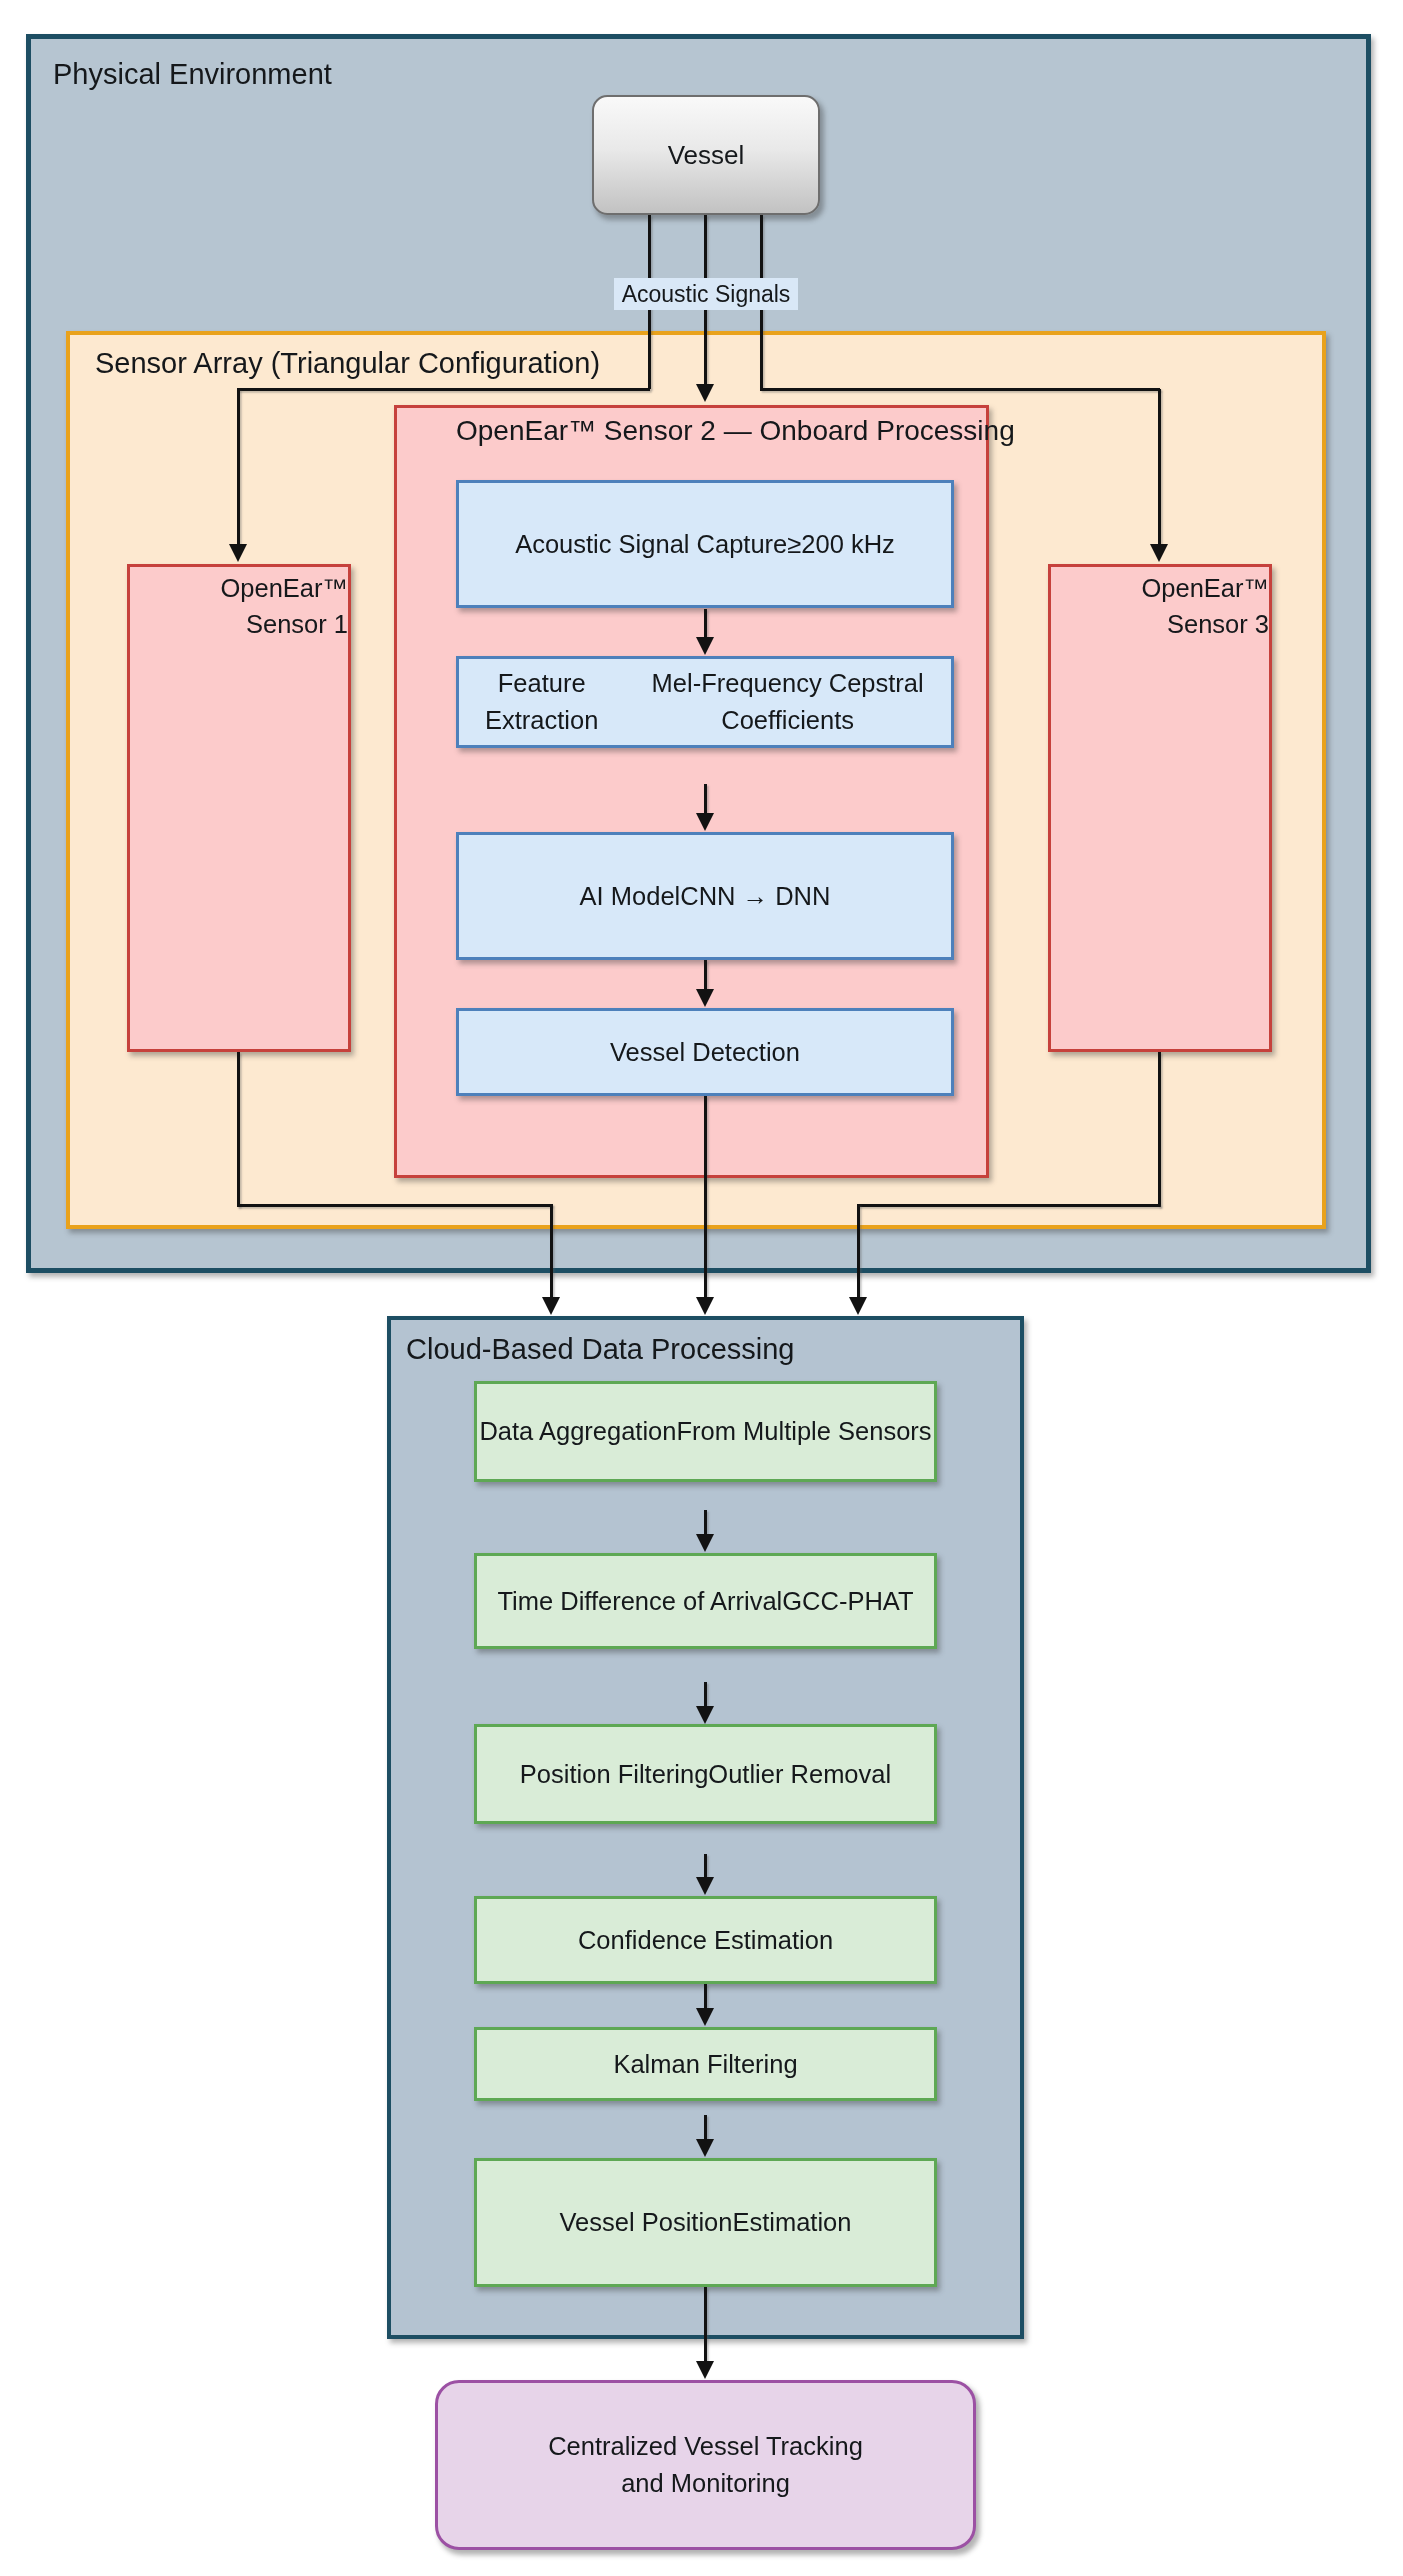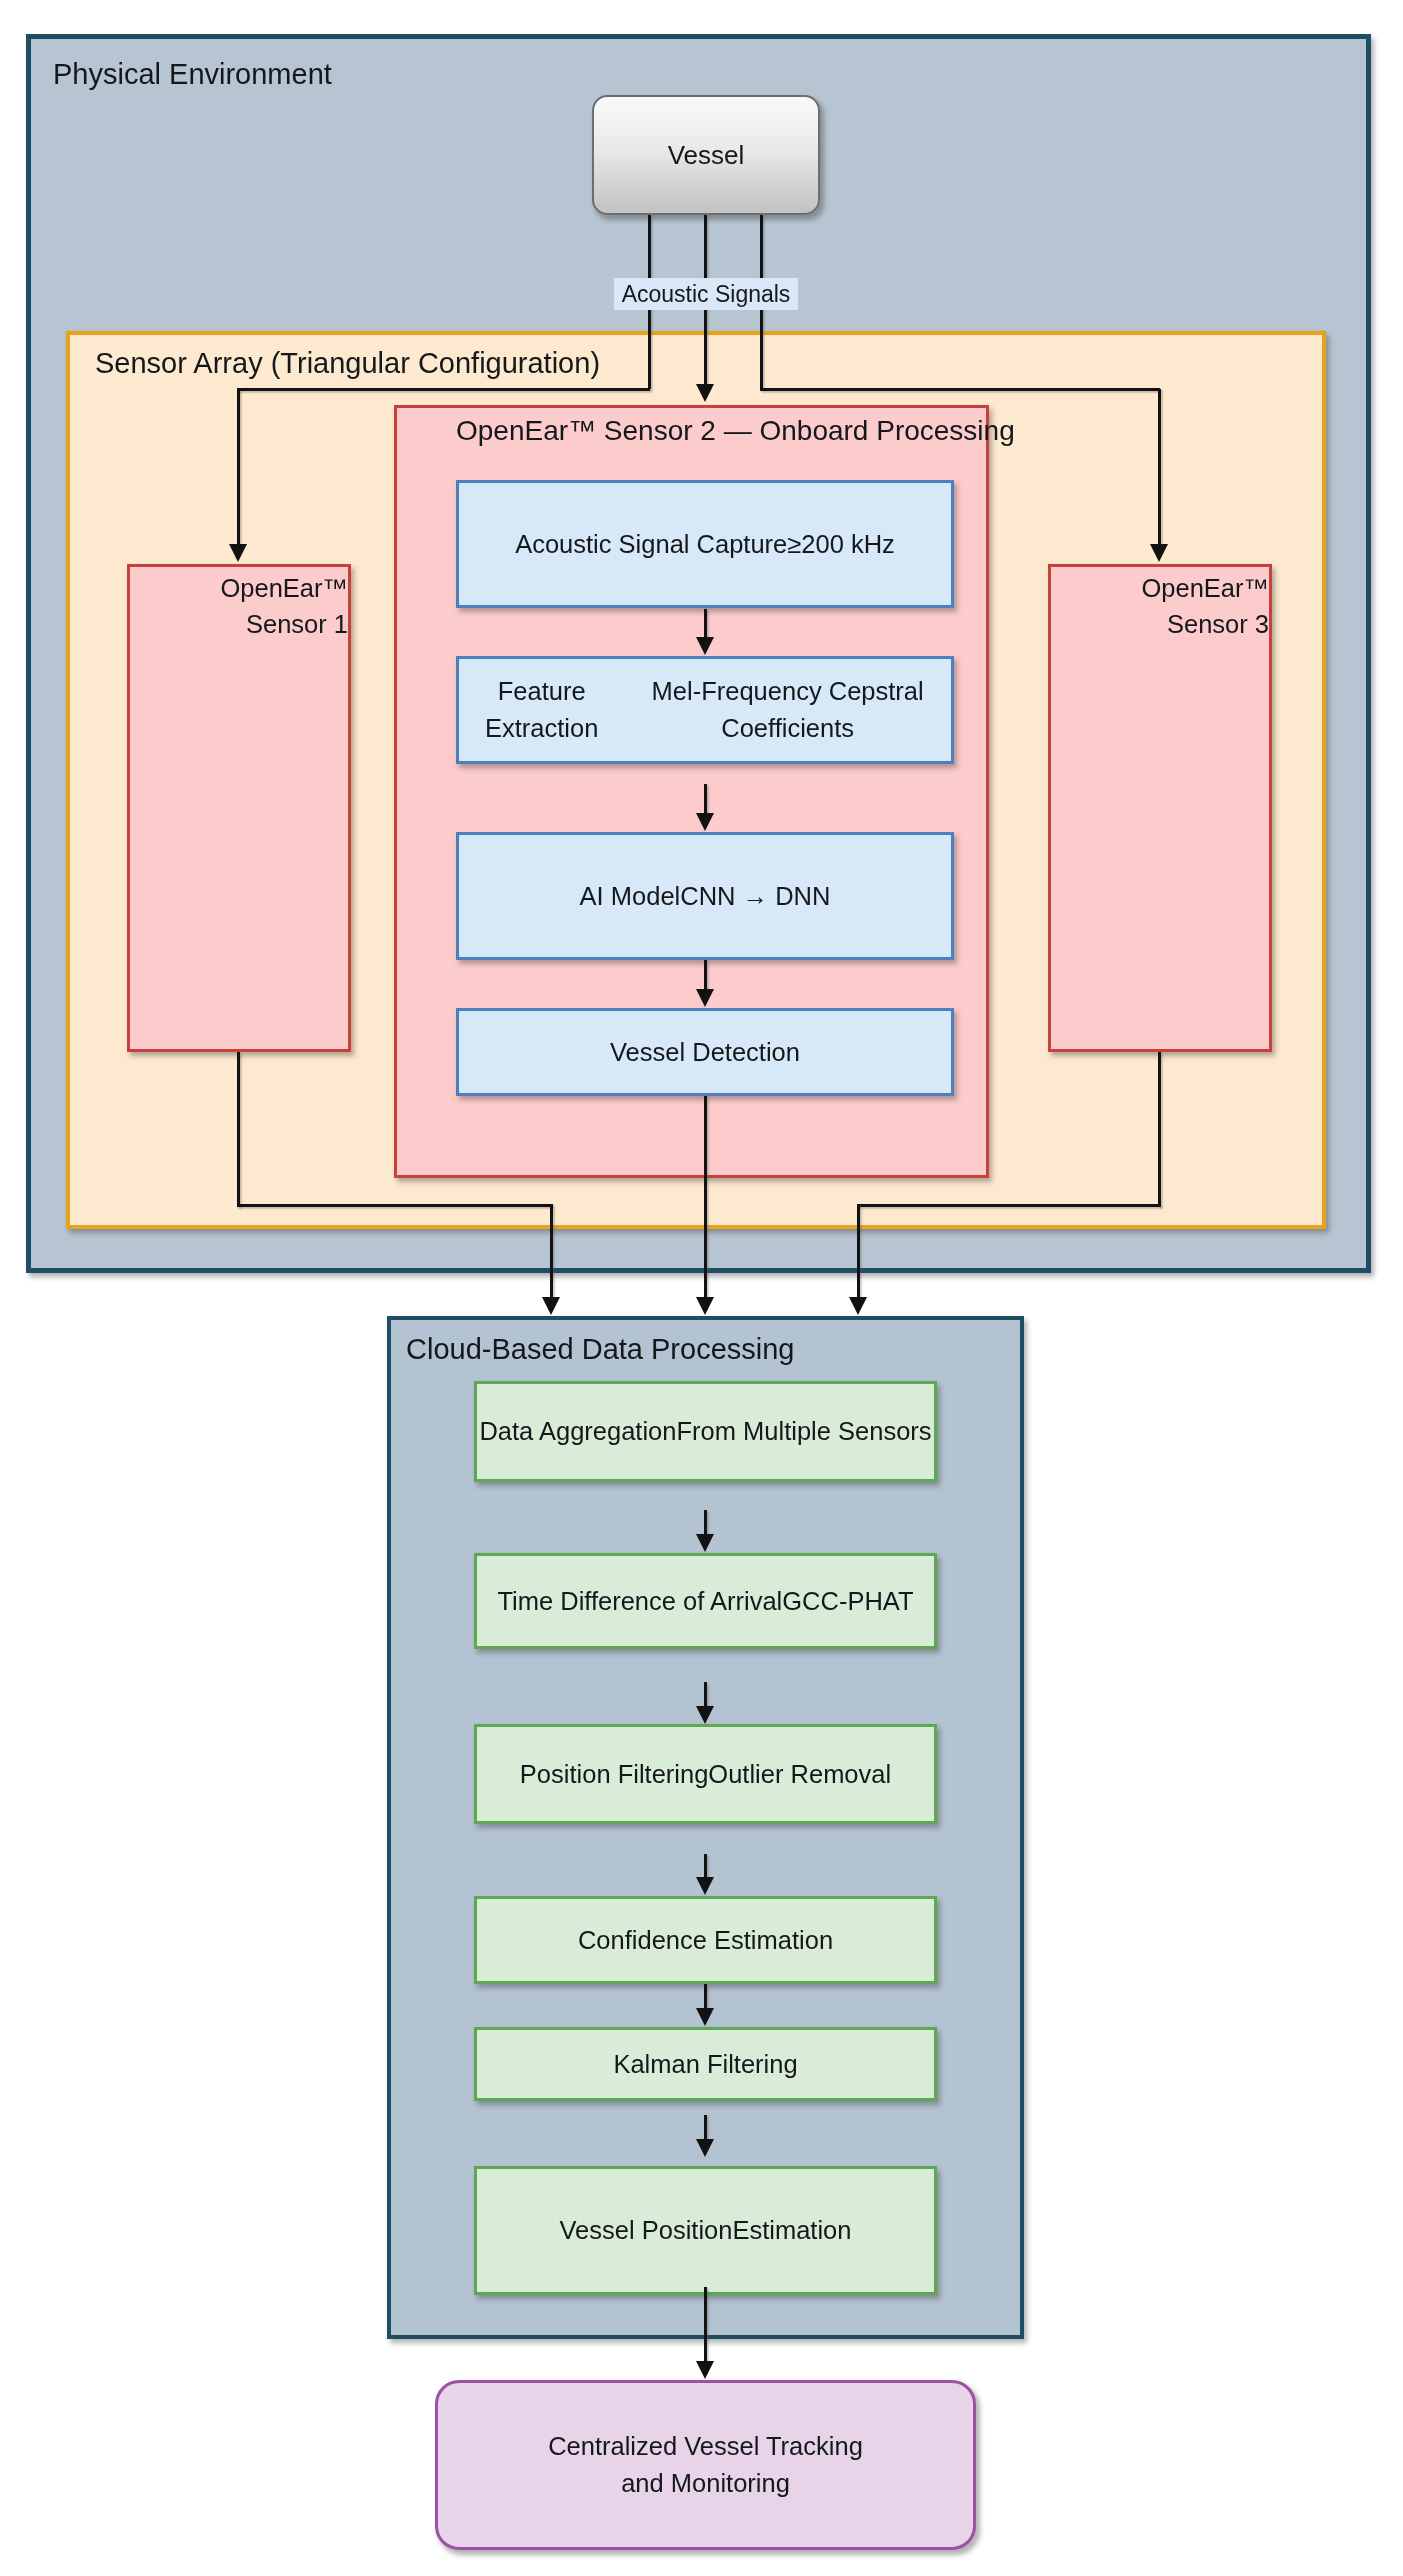--- a/index.html
+++ b/index.html
@@ -57,31 +57,31 @@
     background:var(--sensor-fill); border:3.4px solid var(--sensor-border);}
   #s2-title{left:456px; top:415px; width:498px; text-align:center; font-size:28px; white-space:nowrap;}
 
   
   .step{position:absolute; box-sizing:border-box; display:flex; 
     align-items:center; justify-content:center; text-align:center;
     font-size:25.5px; line-height:37px;}
   .step.blue{background:var(--step-blue-fill); border:3.4px solid var(--step-blue-border);
     left:456px; width:498px;}
   #b1{top:480px; height:128px;}
-  #b2{top:656px; height:108px;}
+  #b2{top:656px; height:92px;}
   #b3{top:832px; height:128px;}
   #b4{top:1008px; height:88px;}
   .step.green{background:var(--step-green-fill); border:3.4px solid var(--step-green-border);
     left:474px; width:463px;}
   #g1{top:1381px; height:101px;}
   #g2{top:1553px; height:96px;}
   #g3{top:1724px; height:100px;}
   #g4{top:1896px; height:88px;}
   #g5{top:2027px; height:74px;}
-  #g6{top:2158px; height:129px;margin-top:8px;}
+  #g6{top:2158px; height:129px;}
 
   
   #out-box{left:435px; top:2380px; width:541px; height:170px;
     background:var(--output-fill); border:3.4px solid var(--output-border); border-radius:24px;
     display:flex; flex-direction:column; align-items:center; justify-content:center;
     font-size:25.5px; line-height:37px; text-align:center;}
 
   
   .vline,.hline{position:absolute; background:var(--line-color); z-index:5;
     box-shadow:1.7px 1.7px 1.7px rgba(90,90,90,0.35);}

